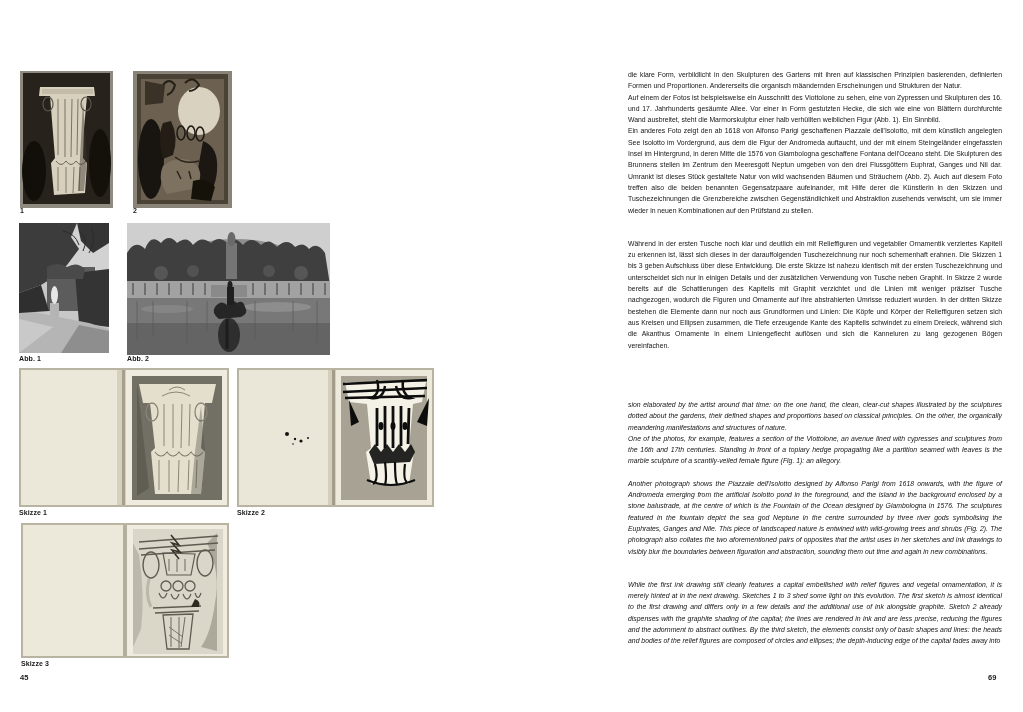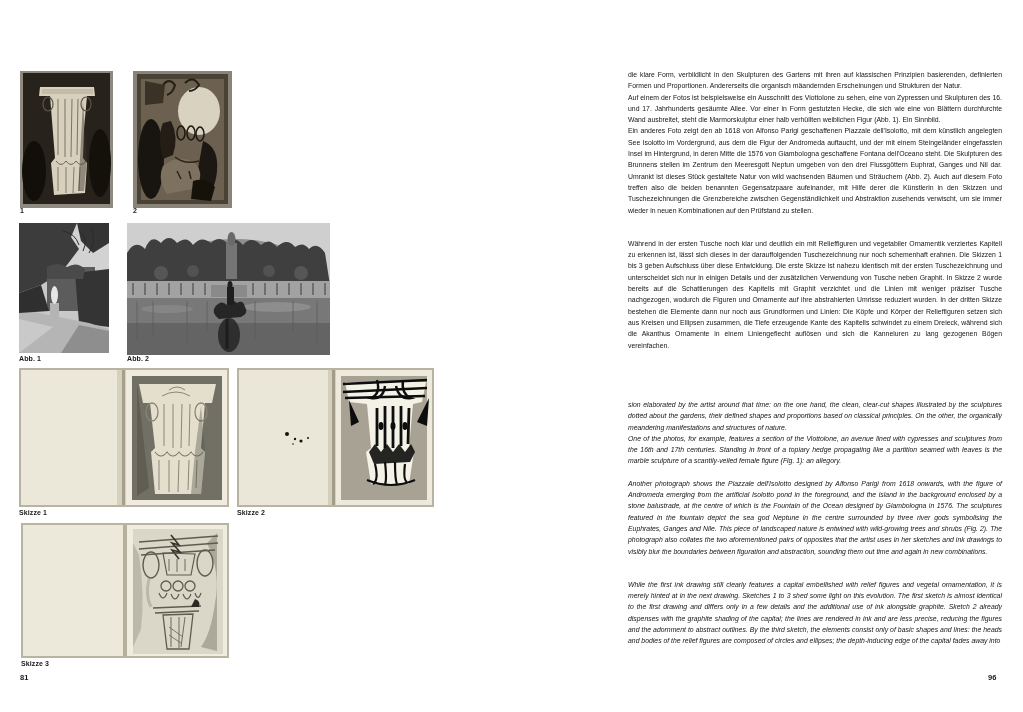--- a/index.html
+++ b/index.html
@@ -182,35 +182,35 @@
         <path d="M132,85 L180,83 M134,90 L178,88" stroke="#5f5b50" stroke-width="1.3" fill="none"></path>
         <path d="M142,92 L172,91 L168,126 L146,126 Z" fill="none" stroke="#5f5b50" stroke-width="1.3"></path>
         <path d="M150,94 v30 M158,94 v31 M164,94 l-4,30" stroke="#6f6b60" stroke-width="1" fill="none"></path>
         <path d="M148,104 l14,10 m-14,-2 l12,8" stroke="#6f6b60" stroke-width="0.9" fill="none"></path>
         <path d="M174,76 q6,2 4,8 l-8,0 Z" fill="#2e2a22"></path>
         <path d="M128,56 q-4,16 2,28" stroke="#54504676" stroke-width="3" fill="none" opacity="0.5"></path>
       </svg>
     </div>
     <span class="cap" style="left:21px;top:660px">Skizze 3</span>
 
-    <span class="pageno" style="left:20px;top:673px">81</span>
+    <span class="pageno" style="left:20px;top:673px">45</span>
   </div>
 
   <div>
 
     <div class="col-text" style="top:69px">
       <p>die klare Form, verbildlicht in den Skulpturen des Gartens mit ihren auf klassischen Prinzipien basierenden, definierten Formen und Proportionen. Andererseits die organisch mäandernden Erscheinungen und Strukturen der Natur.</p>
       <p>Auf einem der Fotos ist beispielsweise ein Ausschnitt des Viottolone zu sehen, eine von Zypressen und Skulpturen des 16. und 17. Jahrhunderts gesäumte Allee. Vor einer in Form gestutzten Hecke, die sich wie eine von Blättern durchfurchte Wand ausbreitet, steht die Marmorskulptur einer halb verhüllten weiblichen Figur (Abb. 1). Ein Sinnbild.</p>
       <p>Ein anderes Foto zeigt den ab 1618 von Alfonso Parigi geschaffenen Piazzale dell'Isolotto, mit dem künstlich angelegten See Isolotto im Vordergrund, aus dem die Figur der Andromeda auftaucht, und der mit einem Steingeländer eingefassten Insel im Hintergrund, in deren Mitte die 1576 von Giambologna geschaffene Fontana dell'Oceano steht. Die Skulpturen des Brunnens stellen im Zentrum den Meeresgott Neptun umgeben von den drei Flussgöttern Euphrat, Ganges und Nil dar. Umrankt ist dieses Stück gestaltete Natur von wild wachsenden Bäumen und Sträuchern (Abb. 2). Auch auf diesem Foto treffen also die beiden benannten Gegensatzpaare aufeinander, mit Hilfe derer die Künstlerin in den Skizzen und Tuschezeichnungen die Grenzbereiche zwischen Gegenständlichkeit und Abstraktion zusehends verwischt, um sie immer wieder in neuen Kombinationen auf den Prüfstand zu stellen.</p>
       <p class="gap-2">Während in der ersten Tusche noch klar und deutlich ein mit Relieffiguren und vegetabiler Ornamentik verziertes Kapitell zu erkennen ist, lässt sich dieses in der darauffolgenden Tuschezeichnung nur noch schemenhaft erahnen. Die Skizzen 1 bis 3 geben Aufschluss über diese Entwicklung. Die erste Skizze ist nahezu identisch mit der ersten Tuschezeichnung und unterscheidet sich nur in einigen Details und der zusätzlichen Verwendung von Tusche neben Graphit. In Skizze 2 wurde bereits auf die Schattierungen des Kapitells mit Graphit verzichtet und die Linien mit weniger präziser Tusche nachgezogen, wodurch die Figuren und Ornamente auf ihre abstrahierten Umrisse reduziert wurden. In der dritten Skizze bestehen die Elemente dann nur noch aus Grundformen und Linien: Die Köpfe und Körper der Relieffiguren setzen sich aus Kreisen und Ellipsen zusammen, die Tiefe erzeugende Kante des Kapitells schwindet zu einem Dreieck, während sich die Akanthus Ornamente in einem Liniengeflecht auflösen und sich die Kanneluren zu lang gezogenen Bögen vereinfachen.</p>
     </div>
 
     <div class="col-text italic" style="top:399px">
       <p>sion elaborated by the artist around that time: on the one hand, the clean, clear-cut shapes illustrated by the sculptures dotted about the gardens, their defined shapes and proportions based on classical principles. On the other, the organically meandering manifestations and structures of nature.</p>
       <p>One of the photos, for example, features a section of the Viottolone, an avenue lined with cypresses and sculptures from the 16th and 17th centuries. Standing in front of a topiary hedge propagating like a partition seamed with leaves is the marble sculpture of a scantily-veiled female figure (Fig. 1): an allegory.</p>
       <p class="gap-1">Another photograph shows the Piazzale dell'Isolotto designed by Alfonso Parigi from 1618 onwards, with the figure of Andromeda emerging from the artificial Isolotto pond in the foreground, and the island in the background enclosed by a stone balustrade, at the centre of which is the Fountain of the Ocean designed by Giambologna in 1576. The sculptures featured in the fountain depict the sea god Neptune in the centre surrounded by three river gods symbolising the Euphrates, Ganges and Nile. This piece of landscaped nature is entwined with wild-growing trees and shrubs (Fig. 2). The photograph also collates the two aforementioned pairs of opposites that the artist uses in her sketches and ink drawings to visibly blur the boundaries between figuration and abstraction, sounding them out time and again in new combinations.</p>
       <p class="gap-2">While the first ink drawing still clearly features a capital embellished with relief figures and vegetal ornamentation, it is merely hinted at in the next drawing. Sketches 1 to 3 shed some light on this evolution. The first sketch is almost identical to the first drawing and differs only in a few details and the additional use of ink alongside graphite. Sketch 2 already dispenses with the graphite shading of the capital; the lines are rendered in ink and are less precise, reducing the figures and the adornment to abstract outlines. By the third sketch, the elements consist only of basic shapes and lines: the heads and bodies of the relief figures are composed of circles and ellipses; the depth-inducing edge of the capital fades away into</p>
     </div>
 
-    <span class="pageno" style="left:988px;top:673px">96</span>
+    <span class="pageno" style="left:988px;top:673px">69</span>
   </div>
 
 </div>
 
 </body></html>

